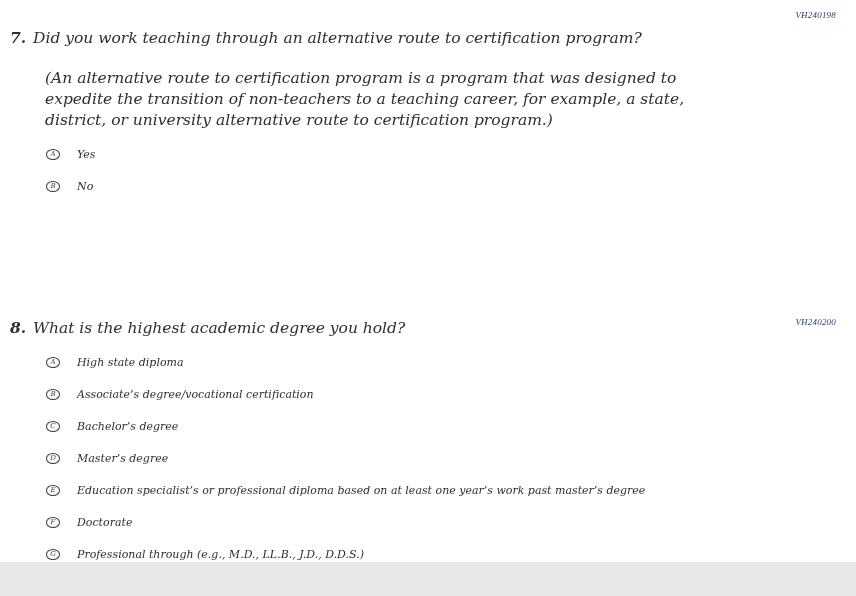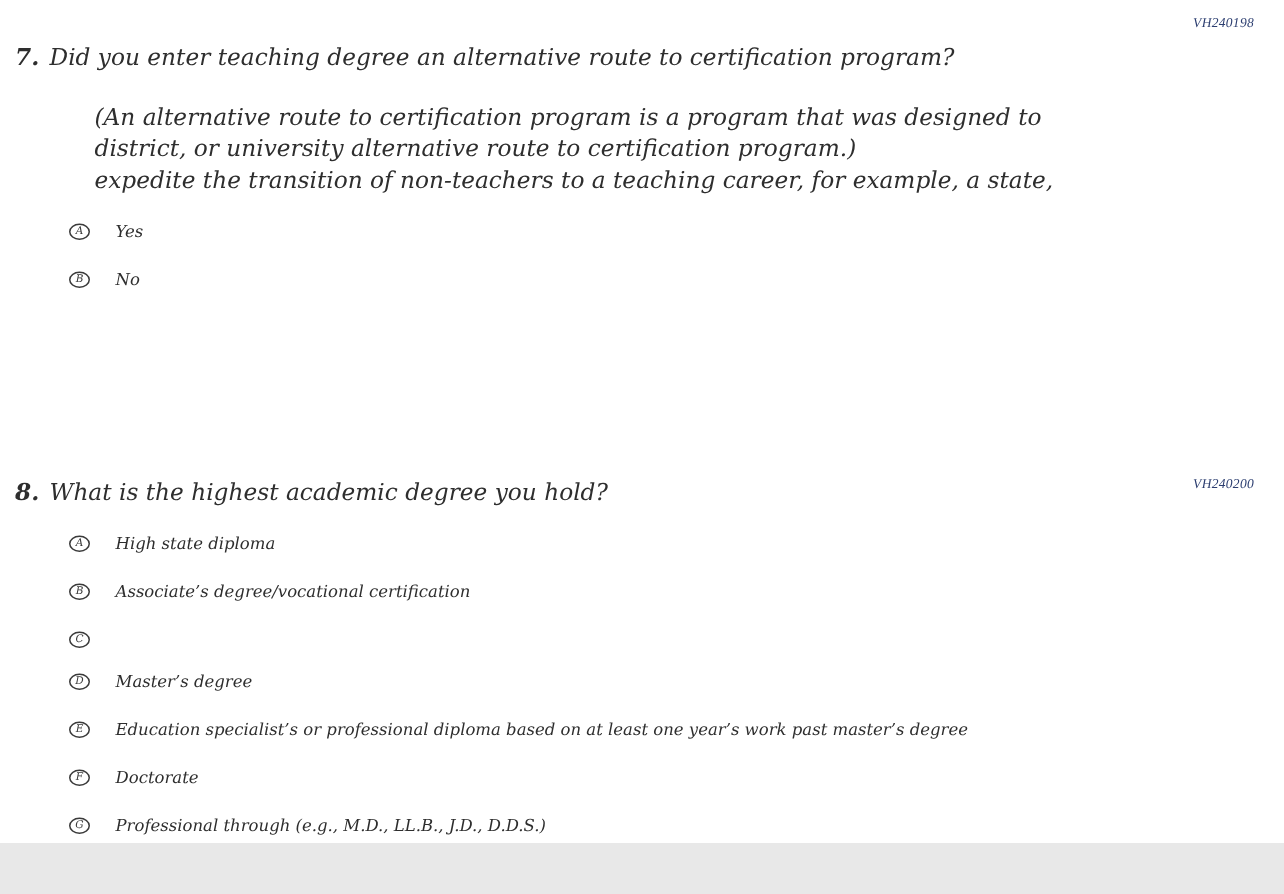--- a/index.html
+++ b/index.html
@@ -37,21 +37,21 @@
     line-height: 20px;
   }
   .q-number {
     font-weight: bold;
     width: 23px;
     flex: 0 0 23px;
   }
   .q-text { flex: 1 1 auto; padding-right: 30px; }
 
   .q-note {
-    margin: 20px 0 0 63px;
+    margin: 20px 0 0 45px;
     font-size: 15.5px;
     line-height: 21px;
   }
 
   .options { margin: 14px 0 0 46px; list-style: none; padding: 0; }
   .q8 .options { margin-top: 15px; }
   .option-row {
     display: flex;
     align-items: flex-start;
     column-gap: 17px;
@@ -83,26 +83,26 @@
 </head>
 <body>
 
 <div class="page">
 
   <div class="item-code code-1">VH240198</div>
 
   <div class="question-block q7">
     <div class="q-header">
       <span class="q-number">7.</span>
-      <span class="q-text">Did you enter teaching degree an alternative route to certification program?</span>
+      <span class="q-text">Did you work teaching through an alternative route to certification program?</span>
     </div>
     <div class="q-note">
       <div>(An alternative route to certification program is a program that was designed to</div>
+      <div>expedite the transition of non-teachers to a teaching career, for example, a state,</div>
       <div>district, or university alternative route to certification program.)</div>
-      <div>expedite the transition of non-teachers to a teaching career, for example, a state,</div>
     </div>
     <ul class="options">
       <li class="option-row">
         <span class="bubble">A</span>
         <span class="option-label">Yes</span>
       </li>
       <li class="option-row">
         <span class="bubble">B</span>
         <span class="option-label">No</span>
       </li>
@@ -120,20 +120,21 @@
       <li class="option-row">
         <span class="bubble">A</span>
         <span class="option-label">High state diploma</span>
       </li>
       <li class="option-row">
         <span class="bubble">B</span>
         <span class="option-label">Associate’s degree/vocational certification</span>
       </li>
       <li class="option-row">
         <span class="bubble">C</span>
+        <span class="option-label">Bachelor’s degree</span>
       </li>
       <li class="option-row">
         <span class="bubble">D</span>
         <span class="option-label">Master’s degree</span>
       </li>
       <li class="option-row">
         <span class="bubble">E</span>
         <span class="option-label">Education specialist’s or professional diploma based on at least one year’s work past master’s degree</span>
       </li>
       <li class="option-row">

